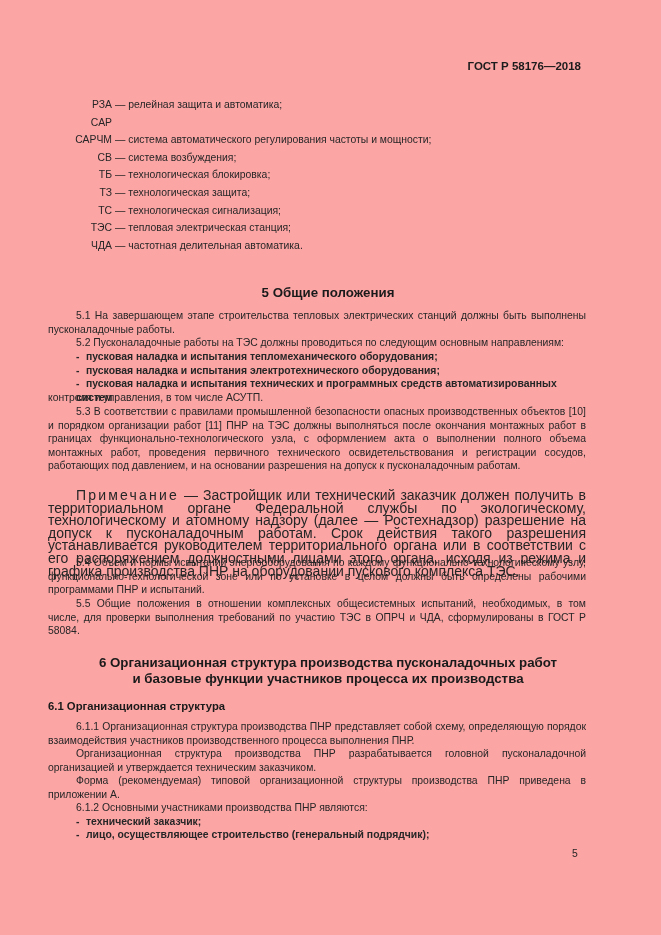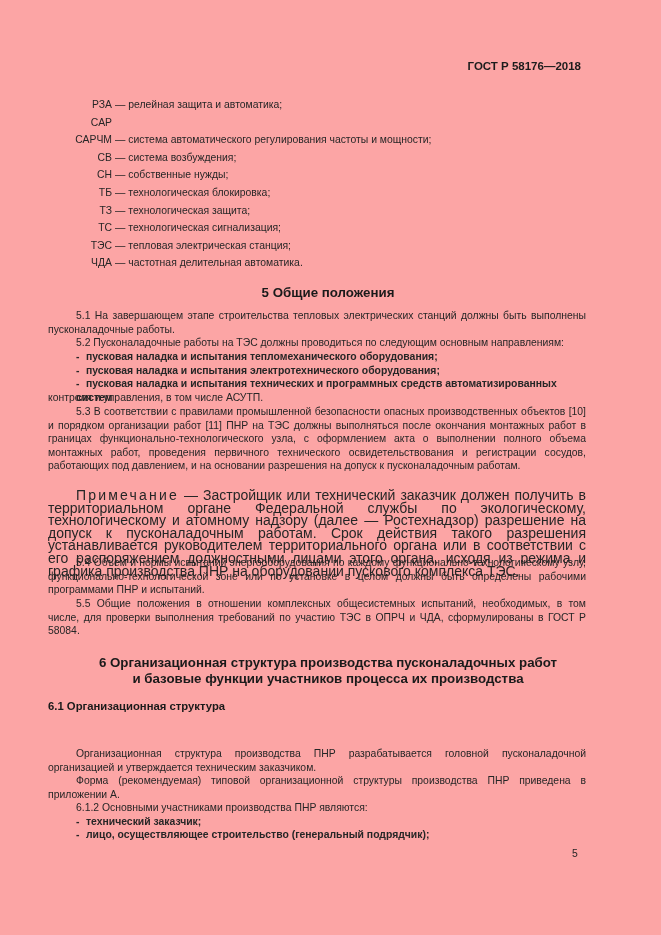--- a/index.html
+++ b/index.html
@@ -44,24 +44,20 @@
     </div>
     <div class="abbr-row">
       <span class="abbr-term">САРЧМ</span>
       <span class="abbr-def">— система автоматического регулирования частоты и мощности;</span>
     </div>
     <div class="abbr-row">
       <span class="abbr-term">СВ</span>
       <span class="abbr-def">— система возбуждения;</span>
     </div>
     <div class="abbr-row">
-      <span class="abbr-term">СН</span>
-      <span class="abbr-def">— собственные нужды;</span>
-    </div>
-    <div class="abbr-row">
       <span class="abbr-term">ТБ</span>
       <span class="abbr-def">— технологическая блокировка;</span>
     </div>
     <div class="abbr-row">
       <span class="abbr-term">ТЗ</span>
       <span class="abbr-def">— технологическая защита;</span>
     </div>
     <div class="abbr-row">
       <span class="abbr-term">ТС</span>
       <span class="abbr-def">— технологическая сигнализация;</span>
@@ -99,20 +95,21 @@
   <div class="p" style="top:556px;">5.4 Объем и нормы испытаний энергооборудования по каждому функционально-технологическому узлу, функционально-технологической зоне или по установке в целом должны быть определены рабочими программами ПНР и испытаний.</div>
   <div class="p" style="top:597px;">5.5 Общие положения в отношении комплексных общесистемных испытаний, необходимых, в том числе, для проверки выполнения требований по участию ТЭС в ОПРЧ и ЧДА, сформулированы в ГОСТ Р 58084.</div>
 
   <div class="h1" style="top:655px;">
     <div>6 Организационная структура производства пусконаладочных работ</div>
     <div>и базовые функции участников процесса их производства</div>
   </div>
 
   <div class="h2" style="top:700px;">6.1 Организационная структура</div>
 
+  <div class="p" style="top:720px;">6.1.1 Организационная структура производства ПНР представляет собой схему, определяющую порядок взаимодействия участников производственного процесса выполнения ПНР.</div>
   <div class="p" style="top:747px;">Организационная структура производства ПНР разрабатывается головной пусконаладочной организацией и утверждается техническим заказчиком.</div>
   <div class="p" style="top:774px;">Форма (рекомендуемая) типовой организационной структуры производства ПНР приведена в приложении А.</div>
   <div class="p" style="top:801px;">6.1.2 Основными участниками производства ПНР являются:</div>
 
   <div class="li" style="top:815px;">
     <span class="dash">-</span><span>технический заказчик;</span>
   </div>
   <div class="li" style="top:828px;">
     <span class="dash">-</span><span>лицо, осуществляющее строительство (генеральный подрядчик);</span>
   </div>

